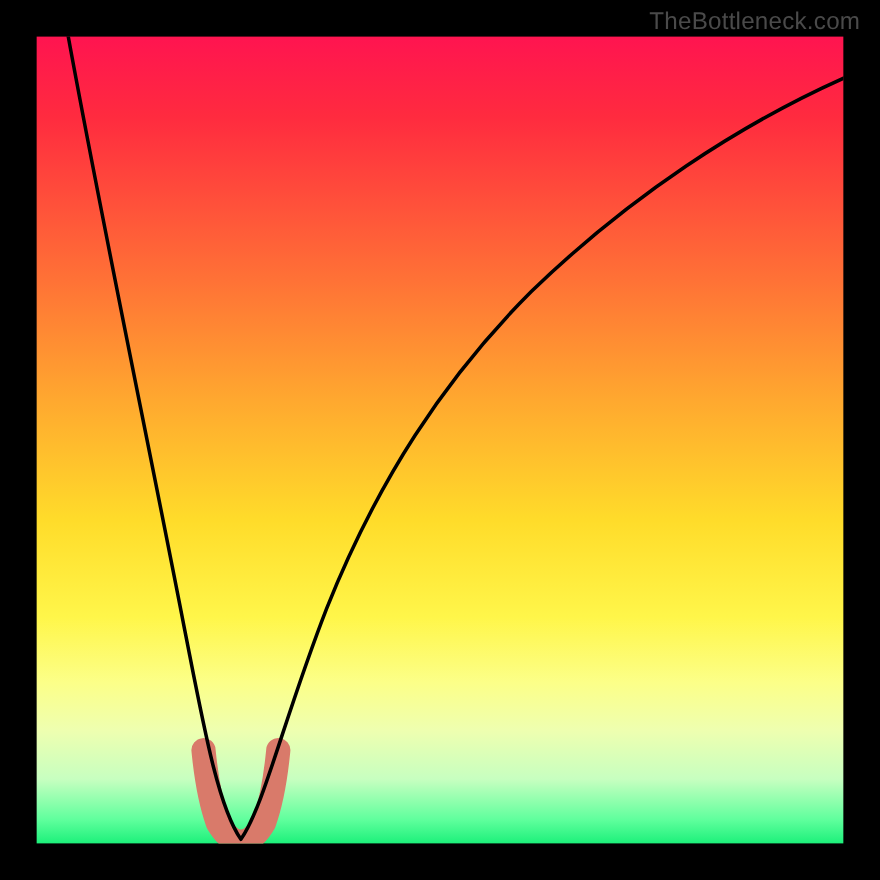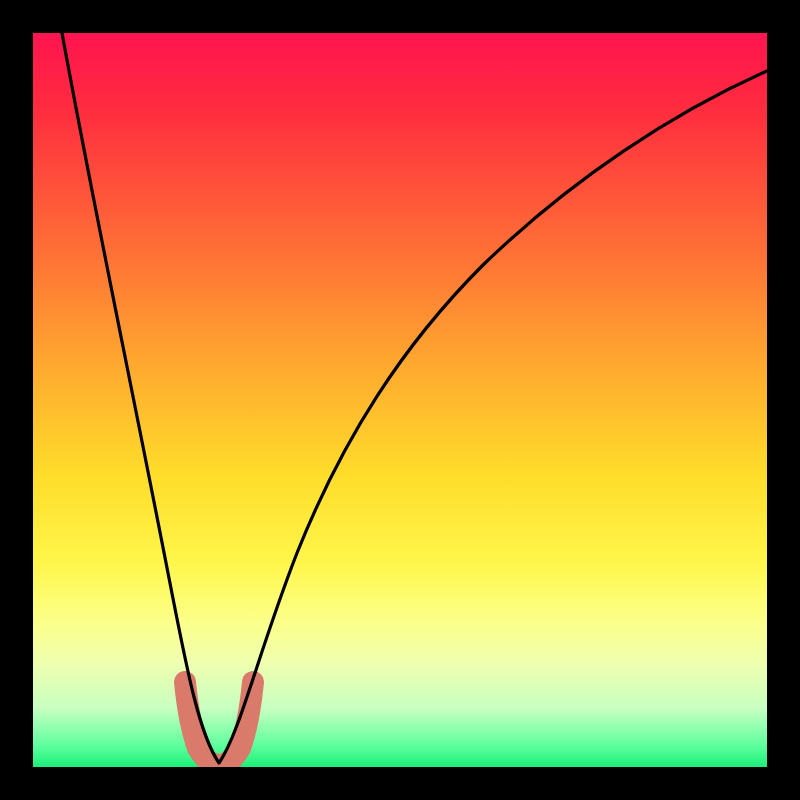--- a/index.html
+++ b/index.html
@@ -82,14 +82,15 @@
       <path d="M 29 0
                C 60 170, 100 360, 135 540
                C 152 626, 165 700, 186 730
                C 207 700, 225 620, 264 520
                C 310 405, 370 312, 450 232
                C 540 145, 640 80, 734 38" fill="none" stroke="#000" stroke-width="3.2" stroke-linecap="round" stroke-linejoin="round"></path>
     </svg>
 
   </div>
 
+  <div class="watermark">TheBottleneck.com</div>
 
 </div>
 
 </body></html>

